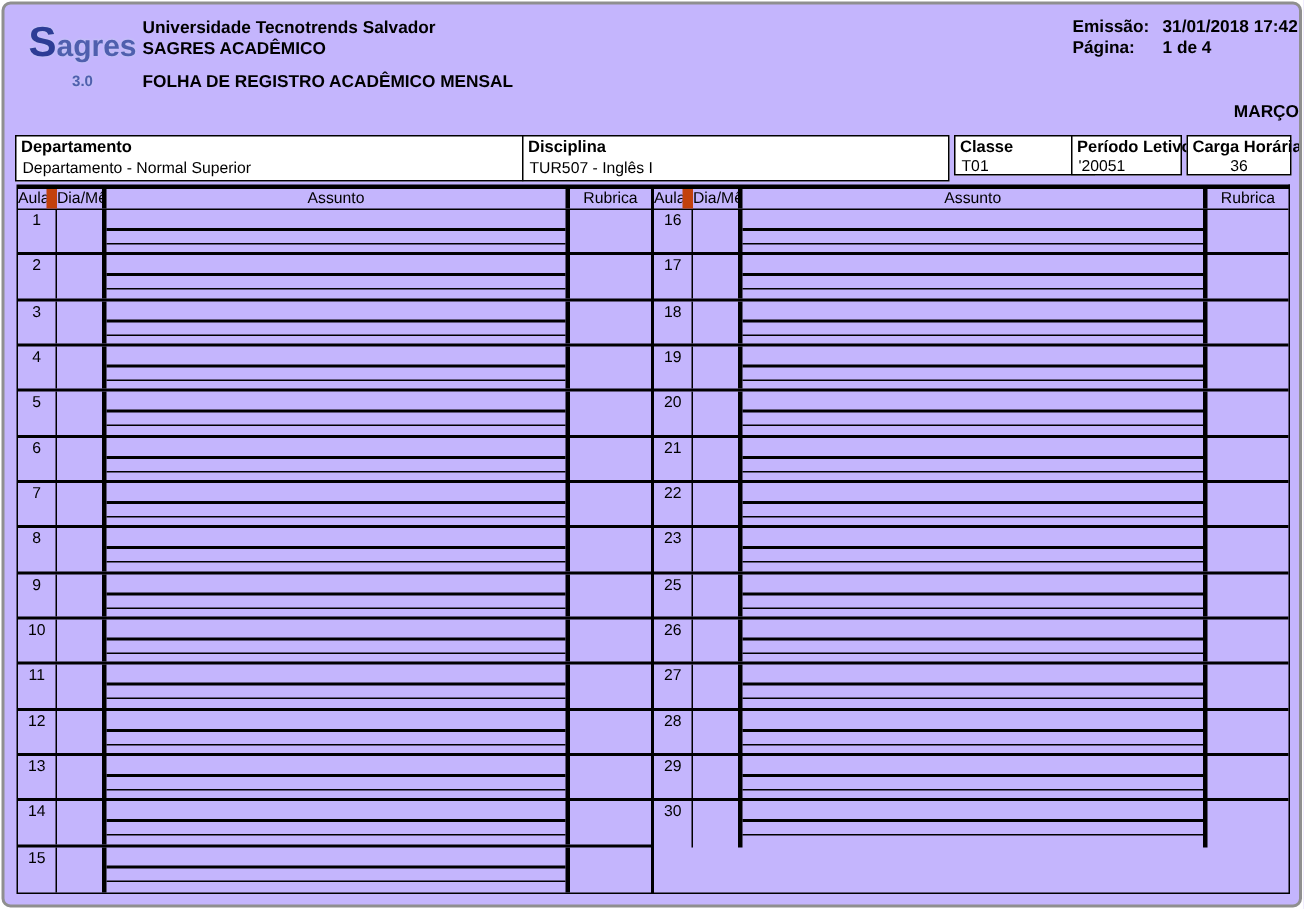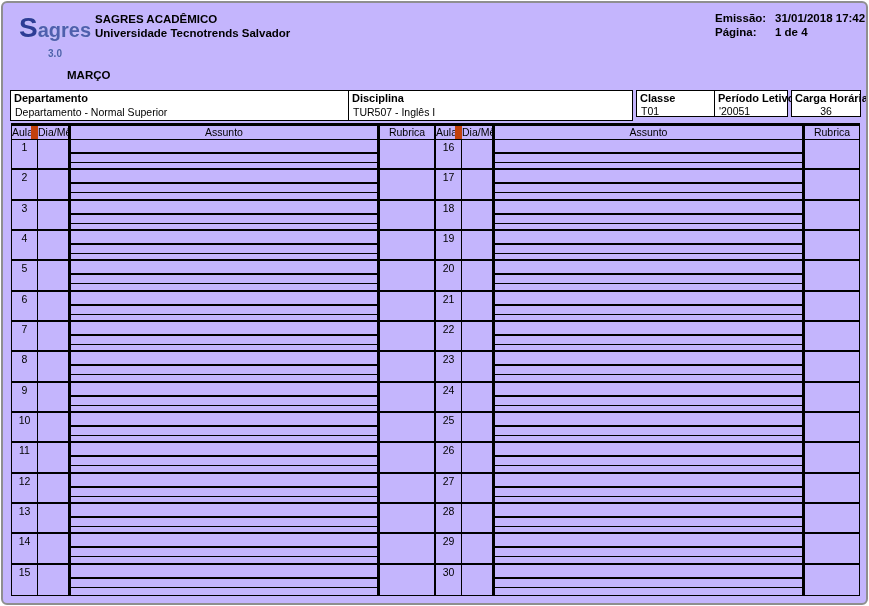--- a/index.html
+++ b/index.html
@@ -11,21 +11,21 @@
   .logo-word { font-size:20px; color:var(--logo-blue,#4f5fae); text-shadow:0 0 2px #c3cdec; line-height:24px; }
   .logo-word::first-letter { font-size:28px; color:var(--logo-dark,#2d3c96); }
   .logo-version { font-size:10px; color:var(--logo-blue,#4f5fae); text-shadow:0 0 2px #c3cdec; margin-top:6px; }
 
   .inst-block { position:absolute; left:92px; top:9px; }
   .inst-line { font-weight:bold; font-size:11.5px; line-height:14px; }
   .report-title { font-weight:bold; font-size:11.5px; margin-top:9px; }
 
   .meta { position:absolute; left:712px; top:9px; display:grid; grid-template-columns:52px auto; column-gap:8px; row-gap:2px; font-weight:bold; font-size:11.5px; }
 
-  .month { position:absolute; top:66px; left:0; width:100%; text-align:left; font-weight:bold; font-size:11.5px; padding-left:64px; }
+  .month { position:absolute; top:66px; left:0; width:100%; text-align:right; font-weight:bold; font-size:11.5px; padding-left:28px; }
 
   
   .fbox { position:absolute; border:1px solid #000; background:#fff; }
   .flabel { font-weight:bold; font-size:11px; padding:1px 3px 0; white-space:nowrap; }
   .fvalue { font-size:10.5px; padding:2px 4px 0; white-space:nowrap; }
   .fbox-departamento { left:7px;   top:87px; width:339px; height:31px; }
   .fbox-disciplina   { left:345px; top:87px; width:285px; height:31px; }
   .fbox-classe       { left:633px; top:87px; width:94px;  height:27px; }
   .fbox-periodo      { left:711px; top:87px; width:74px;  height:27px; }
   .fbox-carga        { left:788px; top:87px; width:70px;  height:27px; }
@@ -57,22 +57,23 @@
 <body>
 
 <div class="sheet">
 
   <div class="logo">
     <div class="logo-word">Sagres</div>
     <div class="logo-version">3.0</div>
   </div>
 
   <div class="inst-block">
+    <div class="inst-line">Universidade Tecnotrends Salvador</div>
     <div class="inst-line">SAGRES ACADÊMICO</div>
-    <div class="inst-line">Universidade Tecnotrends Salvador</div>
+    <div class="report-title">FOLHA DE REGISTRO ACADÊMICO MENSAL</div>
   </div>
 
   <div class="meta">
     <span>Emissão:</span>
     <span>31/01/2018 17:42</span>
     <span>Página:</span>
     <span>1 de 4</span>
   </div>
 
   <div class="month">MARÇO</div>
@@ -249,26 +250,20 @@
             <div class="td td-assunto"></div>
             <div class="td td-rubrica"></div>
           </div>
           <div class="trow">
             <div class="td td-aula">23</div>
             <div class="td td-diames"></div>
             <div class="td td-assunto"></div>
             <div class="td td-rubrica"></div>
           </div>
           <div class="trow">
-            <div class="td td-aula">24</div>
-            <div class="td td-diames"></div>
-            <div class="td td-assunto"></div>
-            <div class="td td-rubrica"></div>
-          </div>
-          <div class="trow">
             <div class="td td-aula">25</div>
             <div class="td td-diames"></div>
             <div class="td td-assunto"></div>
             <div class="td td-rubrica"></div>
           </div>
           <div class="trow">
             <div class="td td-aula">26</div>
             <div class="td td-diames"></div>
             <div class="td td-assunto"></div>
             <div class="td td-rubrica"></div>

